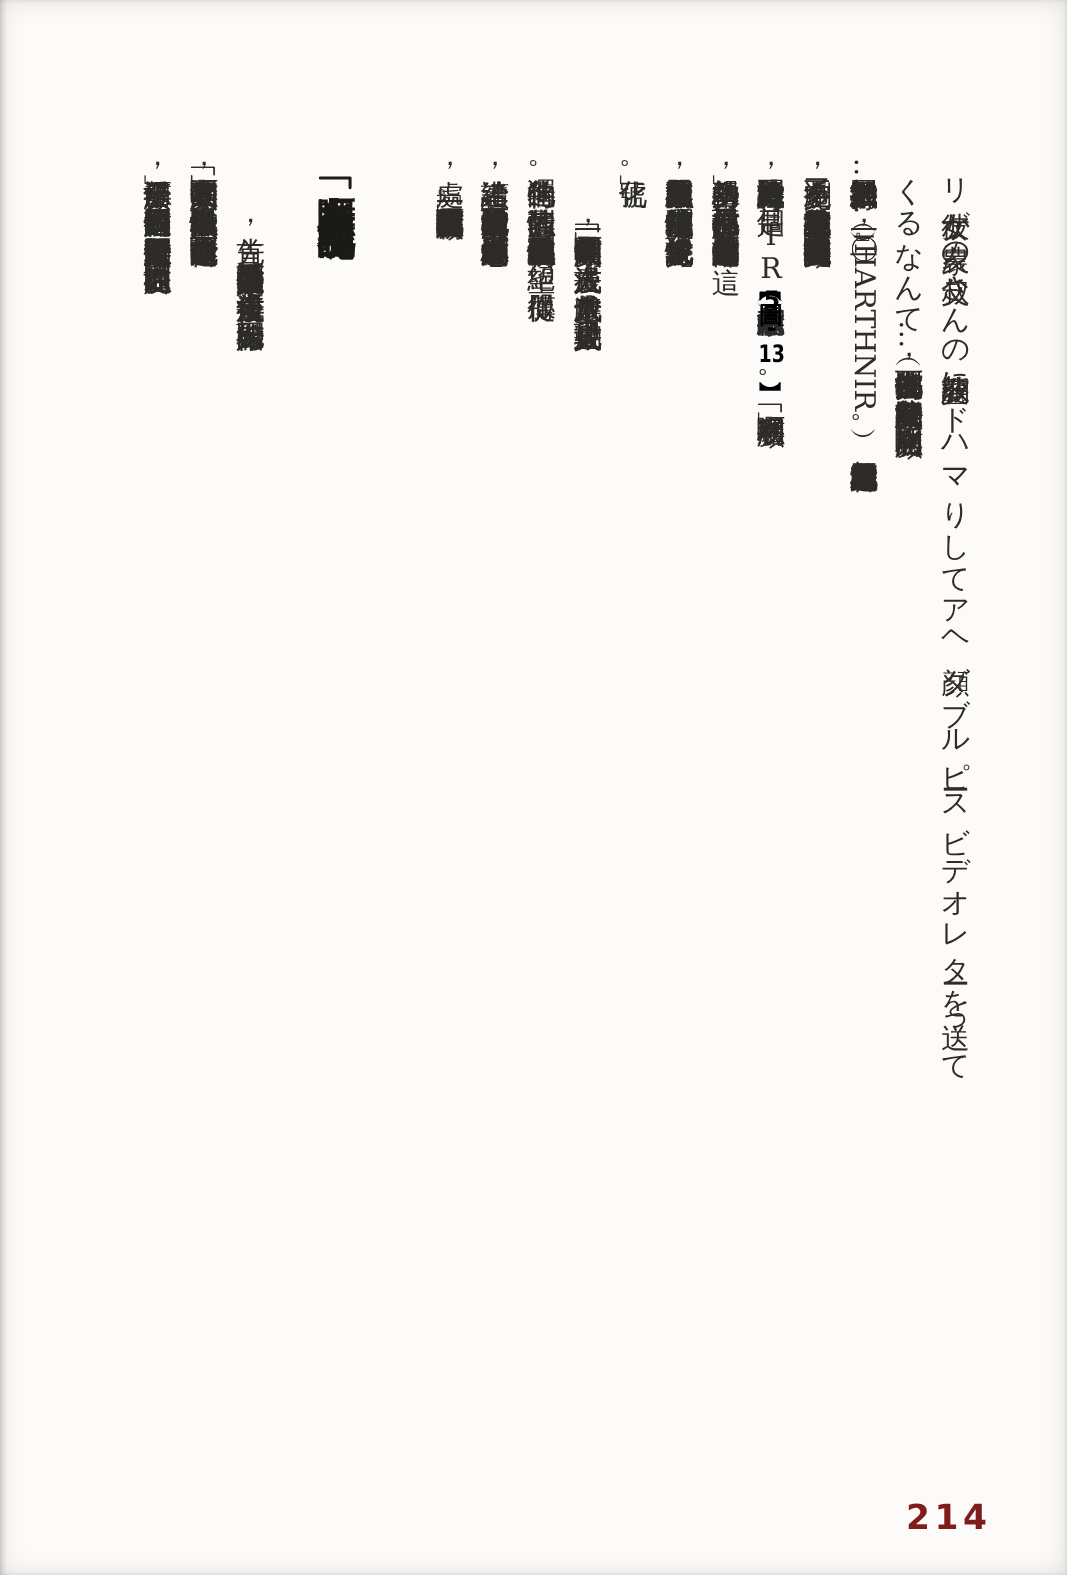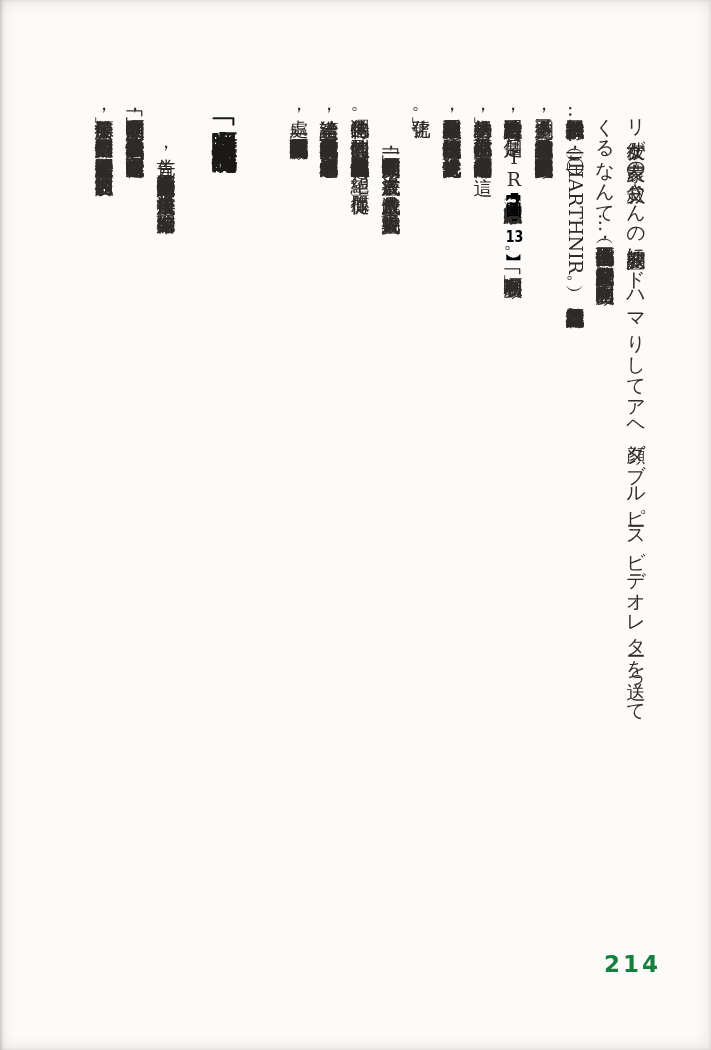--- a/index.html
+++ b/index.html
@@ -41,26 +41,26 @@
     font-family: "DejaVu Sans", sans-serif;
     font-weight: 700;
     font-size: 25px;
     line-height: 36px;
     letter-spacing: 1.5px;
     color: #1b1a18;
     white-space: nowrap;
   }
   .page-number {
     position: absolute;
-    left: 604px; top: 951px;
+    left: 604px; top: 999px;
     font-family: "DejaVu Sans", sans-serif;
     font-weight: 700;
     font-size: 23px;
     letter-spacing: 3px;
-    color: #15803d;
+    color: #7f1d1d;
   }
   
   .edge-left {
     position: absolute; left: 0; top: 0; width: 5px; height: 100%;
     background: linear-gradient(to right, rgba(0,0,0,0.10), rgba(0,0,0,0));
   }
 </style>
 </head>
 <body>
 

